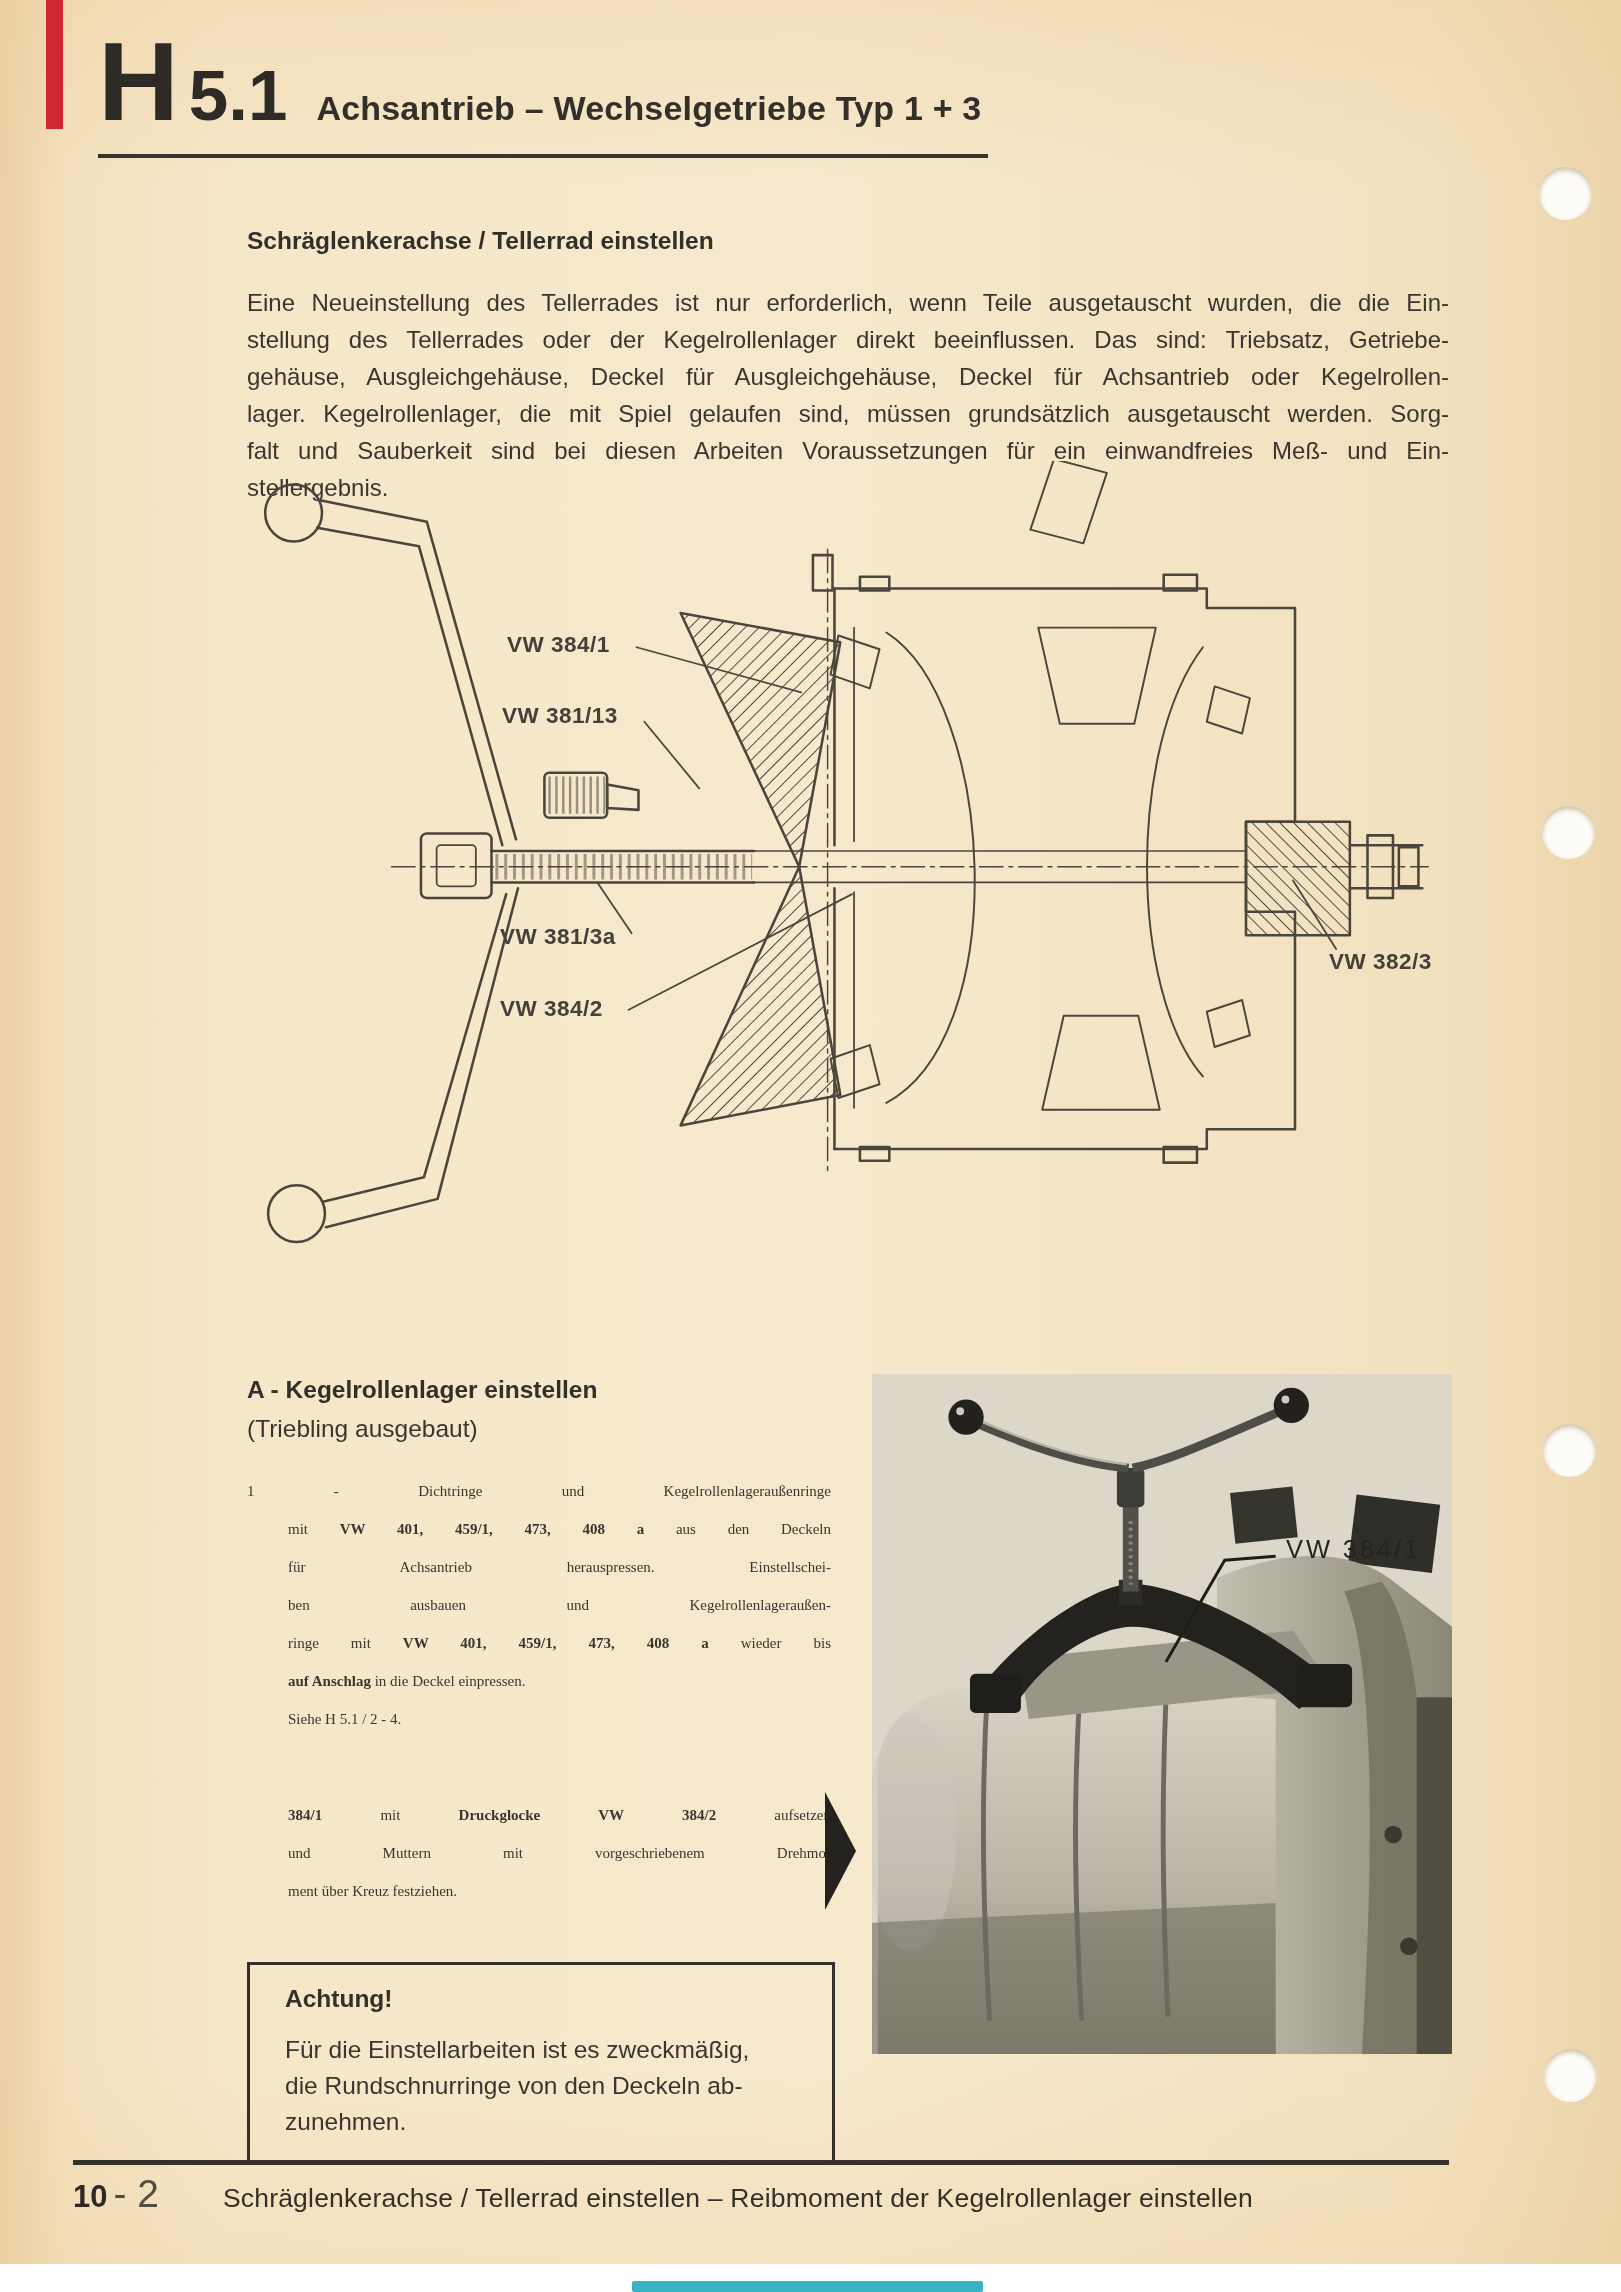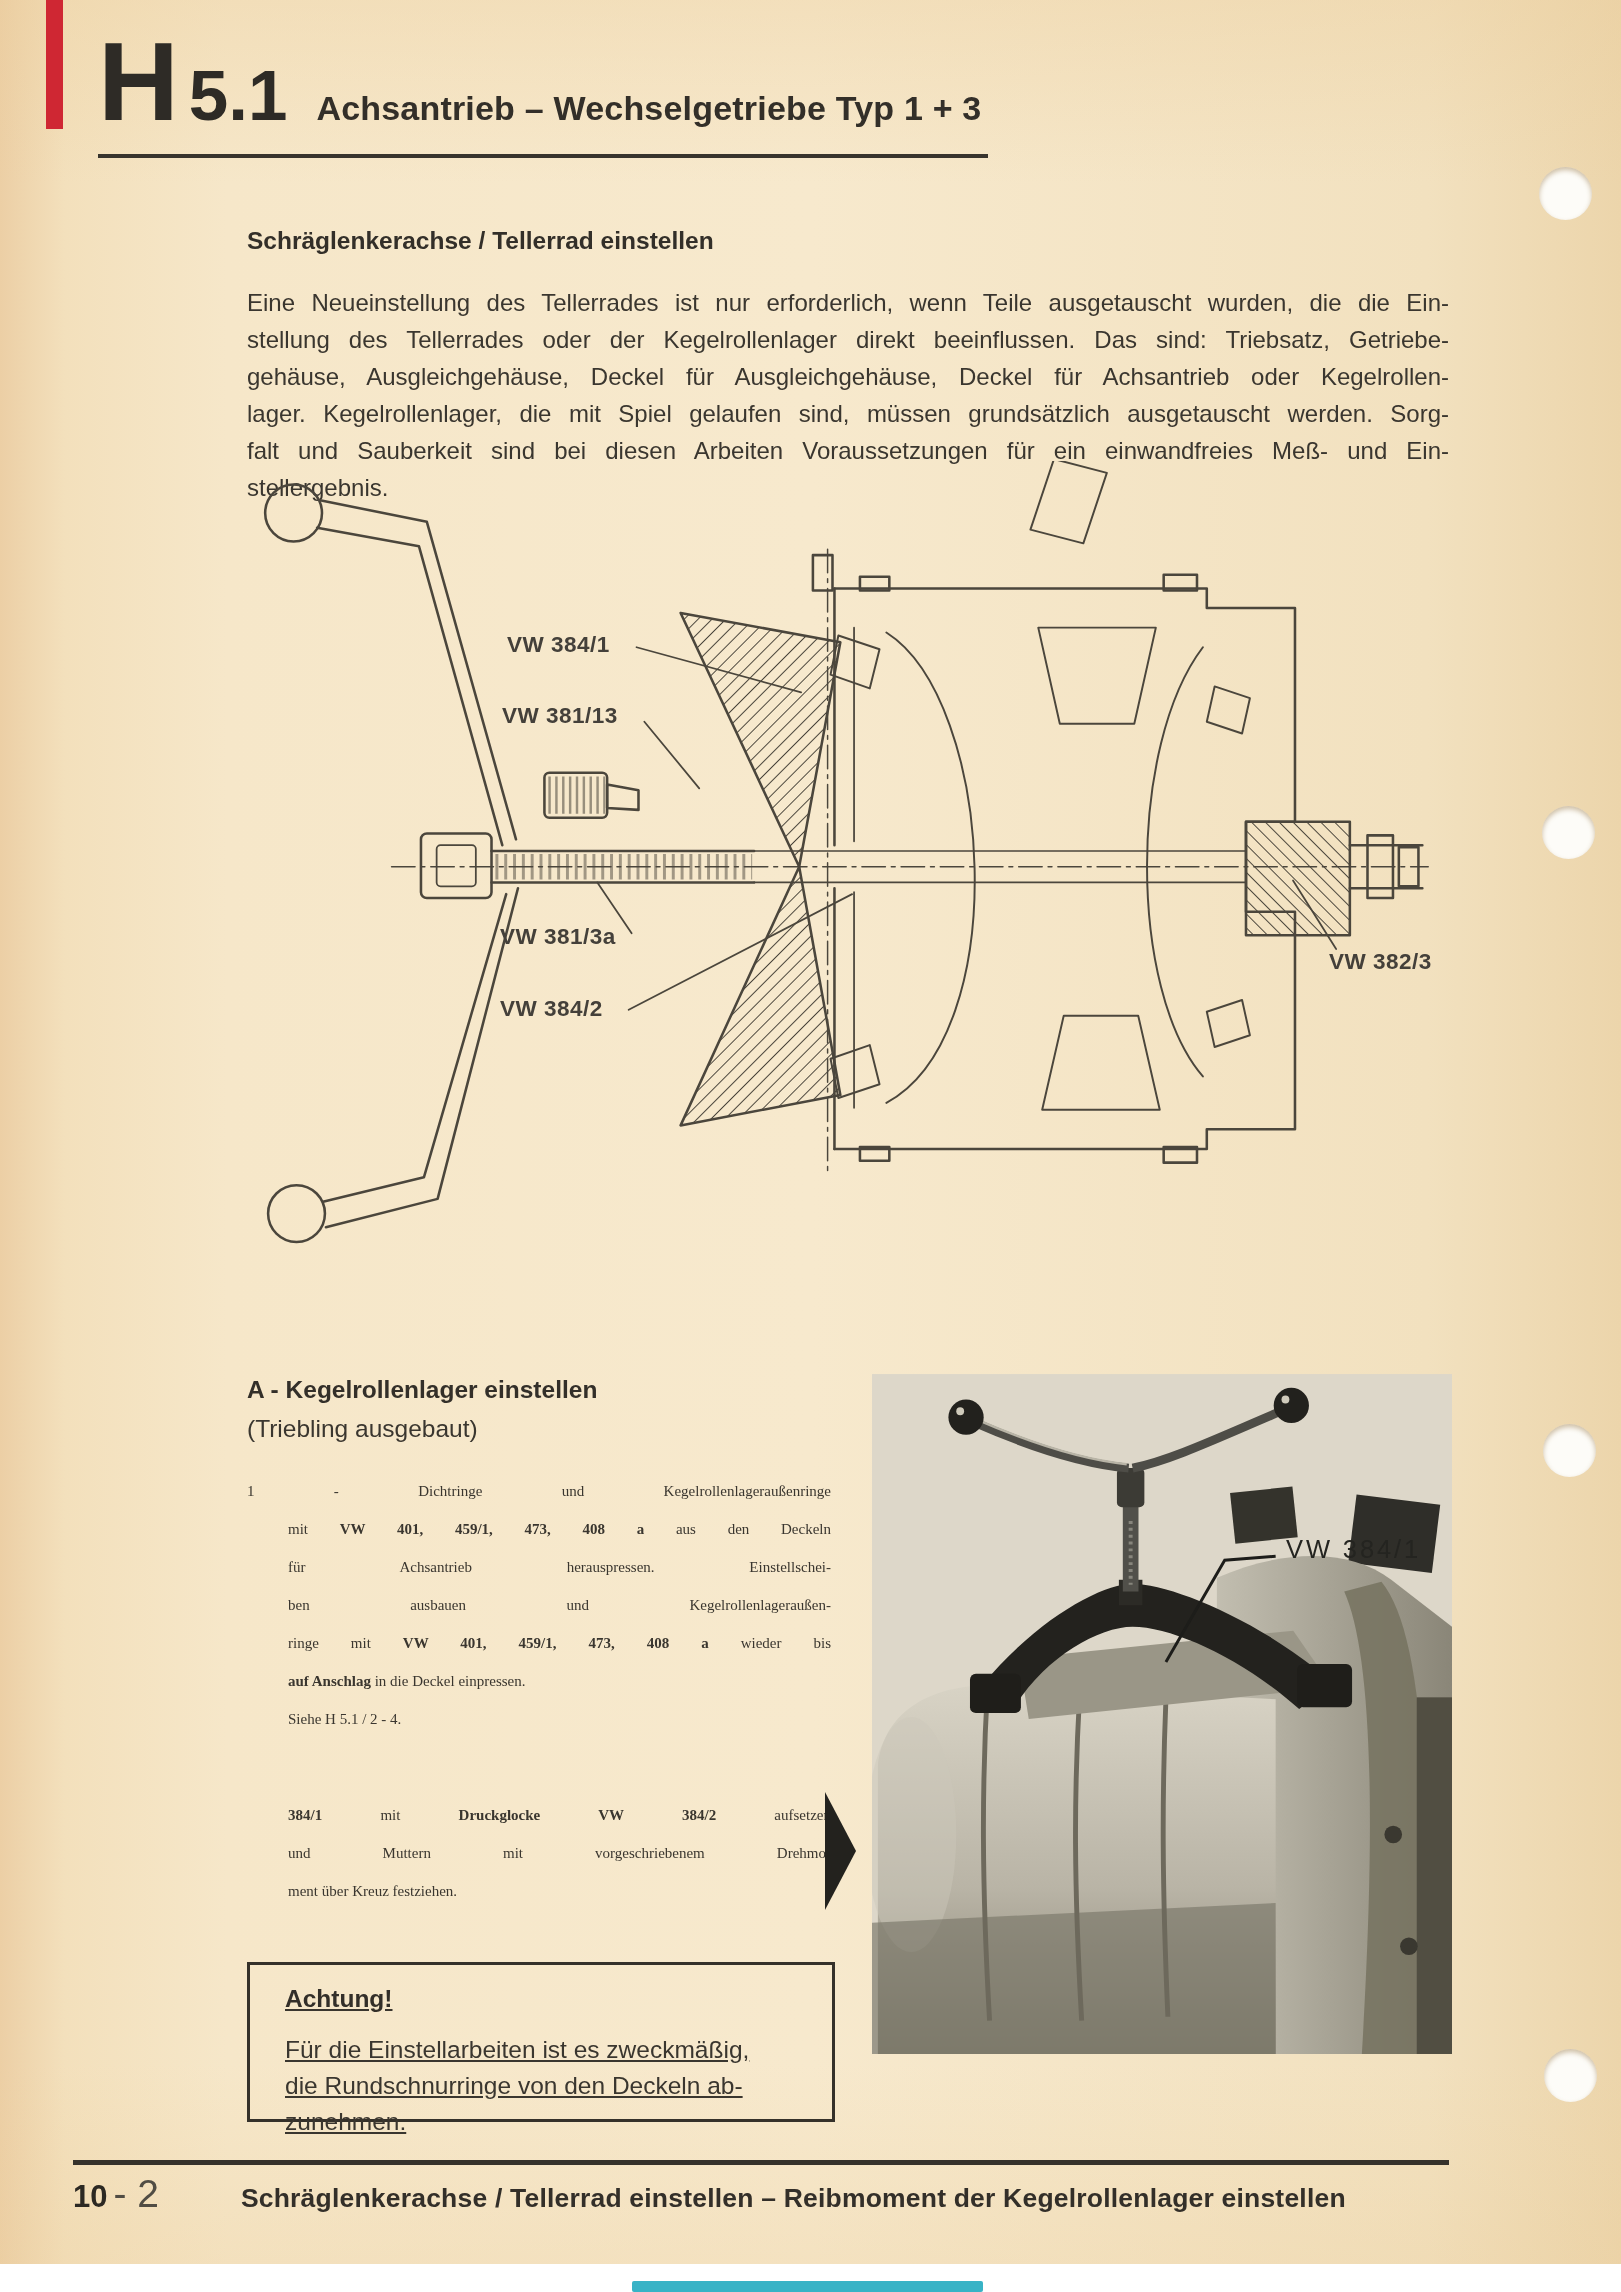--- a/index.html
+++ b/index.html
@@ -36,33 +36,33 @@
 
   .a-h{position:absolute;left:247px;top:1376px;font-size:24.5px;font-weight:700;color:#332f29;}
   .a-sub{position:absolute;left:247px;top:1415px;font-size:24.5px;}
   .item{position:absolute;left:247px;width:584px;font-size:15px;line-height:38px;font-family:Liberation Serif, serif;}
   .item1{top:1472px}.item2{top:1796px}
   .item .ln.i{padding-left:41px;}
 
   .arrow{position:absolute;left:825px;top:1792px;width:31px;height:118px;background:#23221e;
          clip-path:polygon(0 0,100% 50%,0 100%);}
 
-  .warn{position:absolute;left:247px;top:1962px;width:588px;height:160px;border:3.9px solid #35312a;
-        box-sizing:border-box;padding:19.6px 35px;background:transparent;text-decoration:underline;}
+  .warn{position:absolute;left:247px;top:1962px;width:588px;height:202px;border:3.9px solid #35312a;
+        box-sizing:border-box;padding:19.6px 35px;background:transparent;}
   .warn-t{font-size:24.5px;font-weight:700;margin-bottom:19.6px;color:#332f29;}
   .warn .ln{font-size:24.5px;line-height:36px;}
 
   .photo{position:absolute;left:872px;top:1374px;width:580px;height:680px;}
   .photo-label{position:absolute;left:1286px;top:1535px;font-size:25.5px;letter-spacing:2.9px;color:#242420;white-space:nowrap;}
 
   .f-rule{position:absolute;left:73px;top:2160px;width:1376px;height:4.9px;background:#36322b;}
   .footer{position:absolute;left:73px;top:2172px;display:flex;align-items:baseline;}
   .f-10{font-size:31px;font-weight:700;color:#2c2923;}
   .f-2{font-size:39px;font-weight:400;color:#514d44;margin-left:5.9px;}
-  .f-text{font-size:26.5px;font-weight:700;margin-left:82px;letter-spacing:0.2px;color:#332f29;}
+  .f-text{font-size:26.5px;font-weight:400;margin-left:64px;letter-spacing:0.2px;color:#332f29;}
 
   .bottom-white{position:absolute;left:0;top:2264px;width:1621px;height:28px;background:#ffffff;}
   .teal{position:absolute;left:632px;top:2281px;width:351px;height:11.8px;background:#38b3c6;border-radius:2px;}
 </style>
 </head>
 <body>
 
 <div class="page">
 
   <div class="red-mark"></div>

